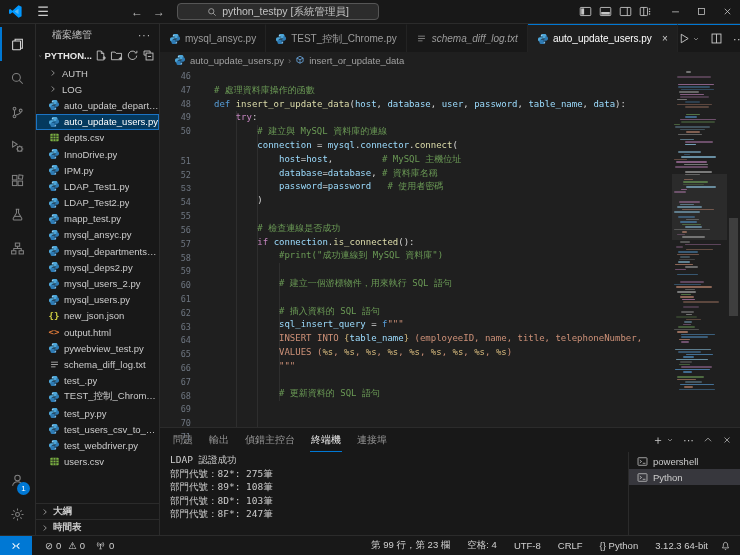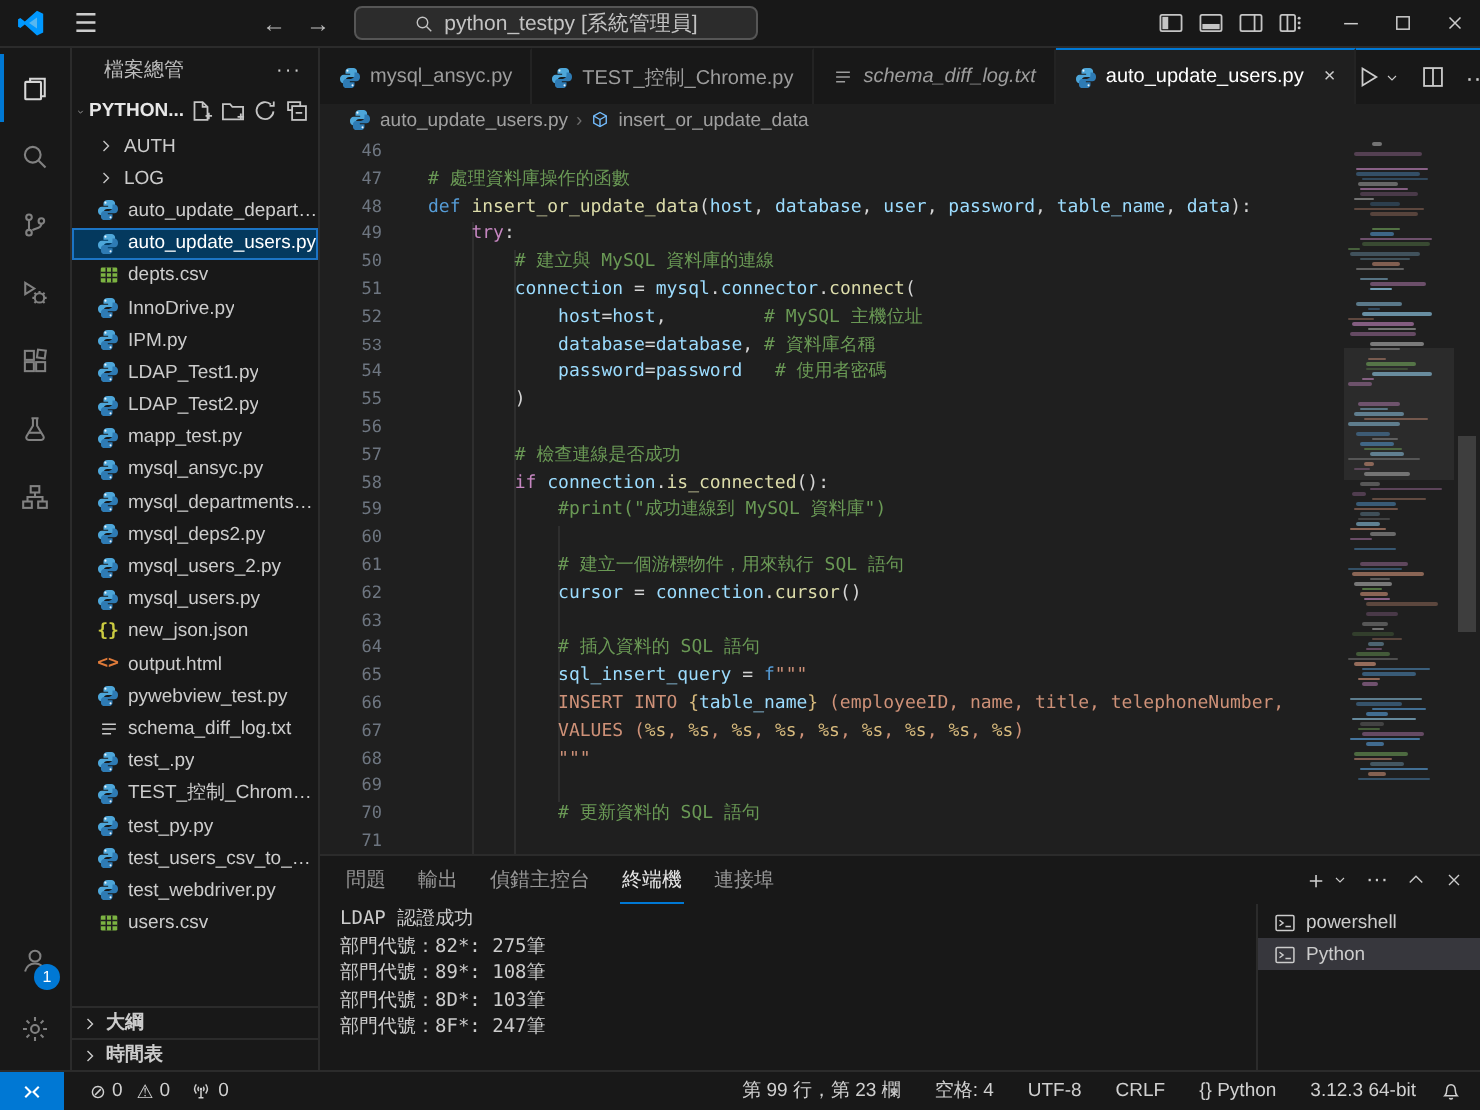--- a/index.html
+++ b/index.html
@@ -646,21 +646,21 @@
       <span>insert_or_update_data</span>
     </div>
 
     <div class="editor">
       <div class="gutter" id="gutter">
           <div style="height: 13.8px;">46</div>
           <div style="height: 13.8px;">47</div>
           <div style="height: 13.8px;">48</div>
           <div style="height: 13.8px;">49</div>
           <div style="height: 13.8px; text-align: right;">50</div>
-          <div style="height: 13.8px;">51</div>
+          <div style="height: 13.8px; margin-top: 16px;">51</div>
           <div style="height: 13.8px;">52</div>
           <div style="height: 13.8px; font-family: Liberation Mono, monospace;">53</div>
           <div style="height: 13.8px;">54</div>
           <div style="height: 13.8px;">55</div>
           <div style="height: 13.8px;">56</div>
           <div style="height: 13.8px;">57</div>
           <div style="height: 13.8px;">58</div>
           <div style="height: 13.8px;">59</div>
           <div style="height: 13.8px;">60</div>
           <div style="height: 13.8px;">61</div>
@@ -685,21 +685,20 @@
           <div class="cline"><span class="seg-pn">            </span><span class="seg-vr">host</span><span class="seg-pn">=</span><span class="seg-vr">host</span><span class="seg-pn">,         </span><span class="seg-cm"># MySQL 主機位址</span></div>
           <div class="cline"><span class="seg-pn">            </span><span class="seg-vr">database</span><span class="seg-pn">=</span><span class="seg-vr">database</span><span class="seg-pn">, </span><span class="seg-cm"># 資料庫名稱</span></div>
           <div class="cline"><span class="seg-pn">            </span><span class="seg-vr">password</span><span class="seg-pn">=</span><span class="seg-vr">password</span><span class="seg-pn">   </span><span class="seg-cm"># 使用者密碼</span></div>
           <div class="cline"><span class="seg-pn">        )</span></div>
           <div class="cline"></div>
           <div class="cline"><span class="seg-pn">        </span><span class="seg-cm"># 檢查連線是否成功</span></div>
           <div class="cline"><span class="seg-pn">        </span><span class="seg-ct">if </span><span class="seg-vr">connection</span><span class="seg-pn">.</span><span class="seg-fn">is_connected</span><span class="seg-pn">():</span></div>
           <div class="cline"><span class="seg-pn">            </span><span class="seg-cm">#print("成功連線到 MySQL 資料庫")</span></div>
           <div class="cline"></div>
           <div class="cline"><span class="seg-pn">            </span><span class="seg-cm"># 建立一個游標物件，用來執行 SQL 語句</span></div>
-          <div class="cline"><span class="seg-pn">            </span><span class="seg-vr">cursor</span><span class="seg-pn"> = </span><span class="seg-vr">connection</span><span class="seg-pn">.</span><span class="seg-fn">cursor</span><span class="seg-pn">()</span></div>
           <div class="cline"></div>
           <div class="cline"><span class="seg-pn">            </span><span class="seg-cm"># 插入資料的 SQL 語句</span></div>
           <div class="cline"><span class="seg-pn">            </span><span class="seg-vr">sql_insert_query</span><span class="seg-pn"> = </span><span class="seg-kw">f</span><span class="seg-st">"""</span></div>
           <div class="cline"><span class="seg-pn">            </span><span class="seg-st">INSERT INTO </span><span class="seg-fs">{</span><span class="seg-vr">table_name</span><span class="seg-fs">}</span><span class="seg-st"> (employeeID, name, title, telephoneNumber,</span></div>
           <div class="cline"><span class="seg-pn">            </span><span class="seg-st">VALUES (</span><span class="seg-fs">%s</span><span class="seg-st">, </span><span class="seg-fs">%s</span><span class="seg-st">, </span><span class="seg-fs">%s</span><span class="seg-st">, </span><span class="seg-fs">%s</span><span class="seg-st">, </span><span class="seg-fs">%s</span><span class="seg-st">, </span><span class="seg-fs">%s</span><span class="seg-st">, </span><span class="seg-fs">%s</span><span class="seg-st">, </span><span class="seg-fs">%s</span><span class="seg-st">, </span><span class="seg-fs">%s</span><span class="seg-st">)</span></div>
           <div class="cline"><span class="seg-pn">            </span><span class="seg-st">"""</span></div>
           <div class="cline"></div>
           <div class="cline"><span class="seg-pn">            </span><span class="seg-cm"># 更新資料的 SQL 語句</span></div>
           <div class="iguide" style="left: 31.68px; top: 43.4px; height: 317.4px;"></div>
           <div class="iguide" style="left: 53.36px; top: 57.2px; height: 303.6px;"></div>

